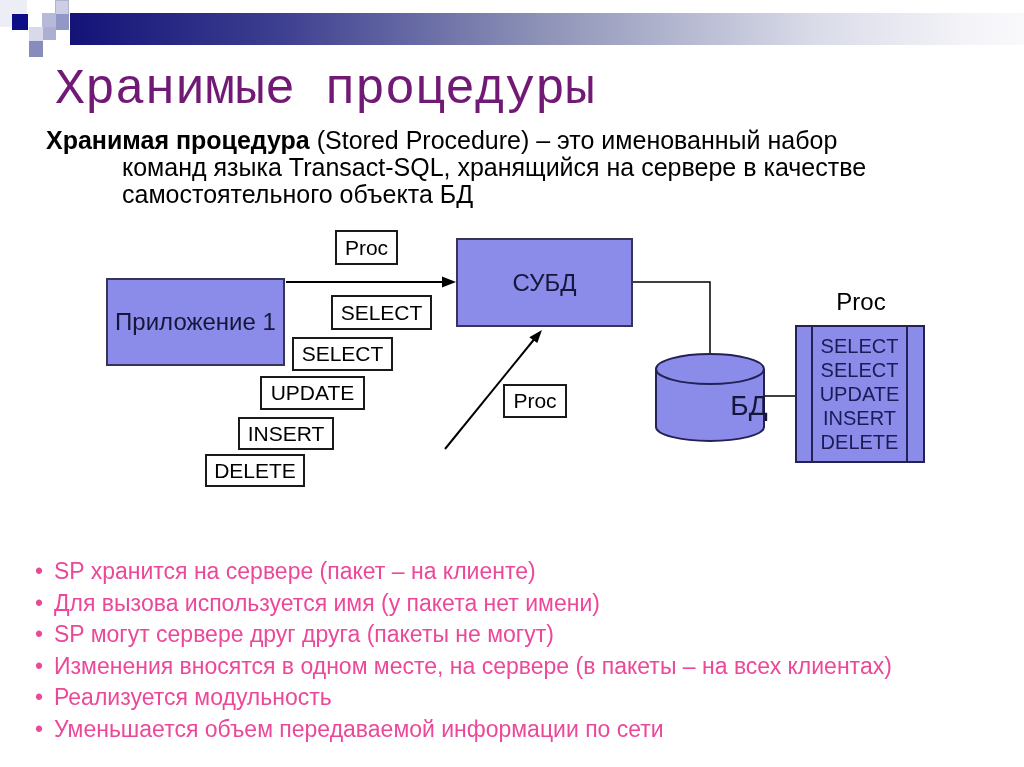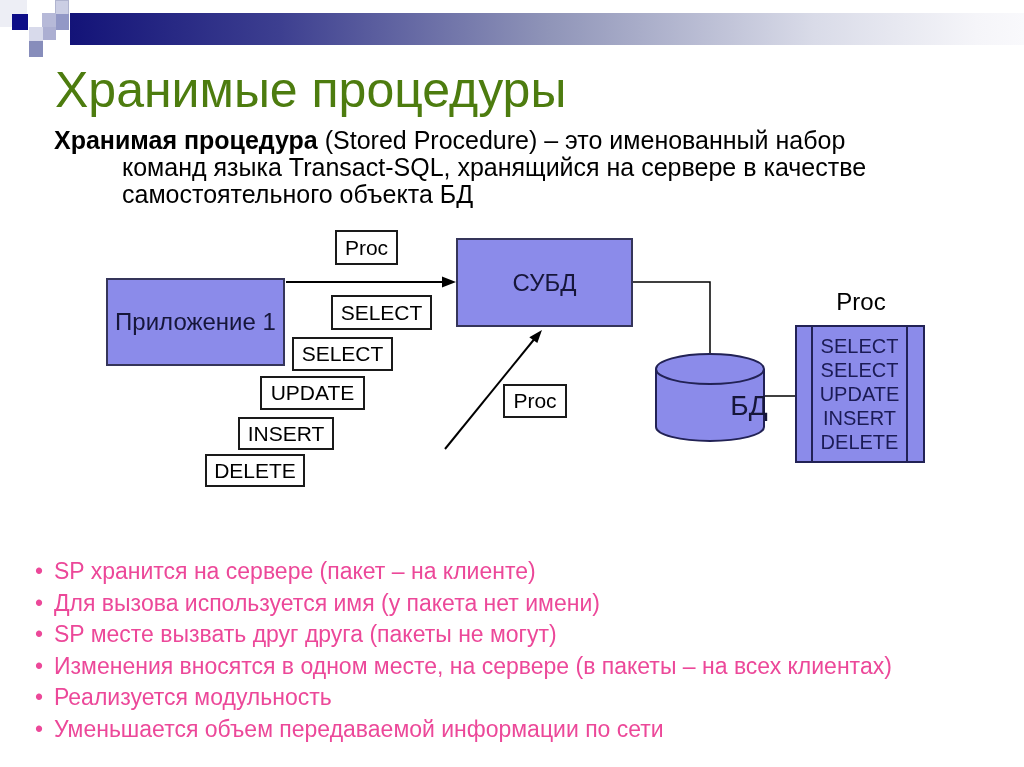--- a/index.html
+++ b/index.html
@@ -19,24 +19,24 @@
   .sq-c { left:55px;top:0;  width:14px; height:17px; background:#cbcee4; border:1px solid #b0b4cf; box-sizing:border-box;}
   .sq-d { left:42px;top:13px;width:14px; height:15px; background:#b6b9d8; }
   .sq-e { left:56px;top:14px;width:13px; height:16px; background:#9298c6; }
   .sq-f { left:29px;top:27px;width:14px; height:14px; background:#d8daeb; }
   .sq-g { left:43px;top:27px;width:13px; height:13px; background:#acafd2; }
   .sq-h { left:29px;top:41px;width:14px; height:16px; background:#878dbb; }
 
   
   .title {
     position:absolute; left:55px; top:64px; font-size:50px; line-height:1.05;
-    color:#4d7c0f; white-space:nowrap;
+    color:#701a75; white-space:nowrap;font-family:Liberation Mono, monospace;
   }
   .definition { position:absolute; left:46px; top:127px; font-size:25px; line-height:27px; white-space:nowrap; }
-  .definition .term { font-weight:bold;margin-left:8px; }
+  .definition .term { font-weight:bold; }
   .def-indent { margin-left:76px; }
 
   
   .pbox {
     position:absolute; box-sizing:border-box;
     background:#8b8bea; border:2px solid #35355a;
     display:flex; align-items:center; justify-content:center;
     font-size:24px; color:#16163a;
   }
   .app1 { left:106px; top:238px; width:179px; height:88px;margin-top:40px; }
@@ -150,19 +150,19 @@
       <div>INSERT</div>
       <div>DELETE</div>
     </div>
     <div class="col-r"></div>
   </div>
   <div class="db-label">БД</div>
 
   <ul class="bullets">
     <li>SP хранится на сервере (пакет – на клиенте)</li>
     <li>Для вызова используется имя (у пакета нет имени)</li>
-    <li>SP месте вызвать друг друга (пакеты не могут)</li>
+    <li>SP могут сервере друг друга (пакеты не могут)</li>
     <li>Изменения вносятся в одном месте, на сервере (в пакеты – на всех клиентах)</li>
     <li>Реализуется модульность</li>
     <li>Уменьшается объем передаваемой информации по сети</li>
   </ul>
 
 </div>
 
 </body></html>

